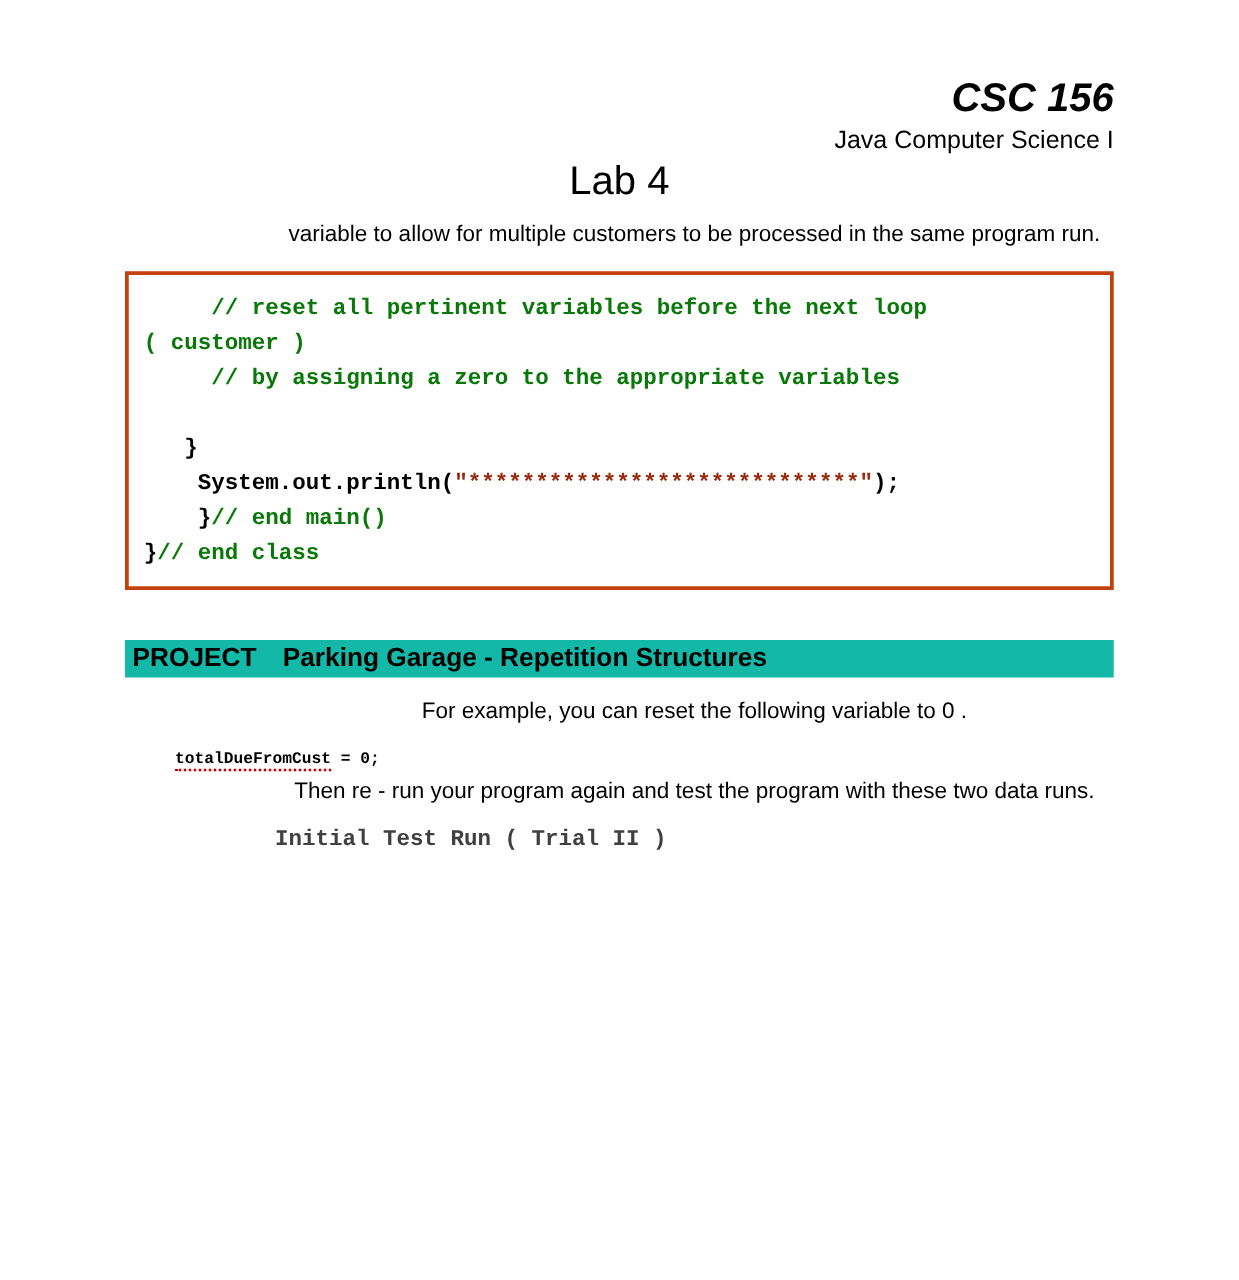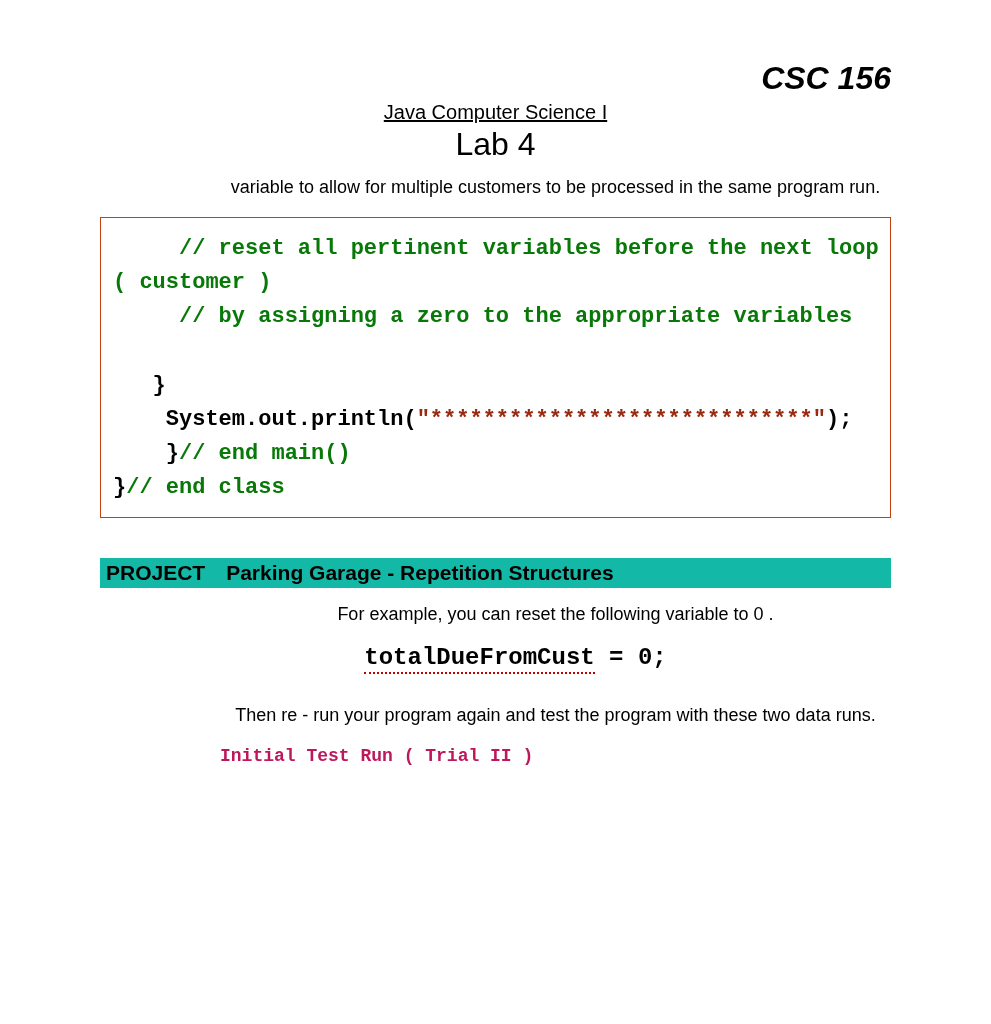--- a/index.html
+++ b/index.html
@@ -17,76 +17,75 @@
     }
     .course-title {
       font-weight: bold;
       font-style: italic;
       font-size: 32px;
       text-align: right;
       margin: 0 0 4px 0;
     }
     .course-subtitle {
       font-size: 20px;
-      text-align: center;
+      text-align: right;
       margin: 0 0 2px 0;
-      text-decoration: underline;
     }
     .lab-title {
       font-size: 32px;
       text-align: center;
       margin: 0 0 12px 0;
     }
     .para {
       margin: 0 0 18px 0;
       line-height: 1.35;
       padding-left: 64px;
       text-indent: 56px;
       text-align: center;
     }
     .para.noindent-first {
       text-indent: 56px;
     }
     .code-box {
-      border: 1px solid #c2410c;
+      border: 3px solid #c2410c;
       padding: 14px 12px 12px 12px;
       margin: 12px 0 40px 0;
       font-family: "Courier New", Courier, monospace;
-      font-size: 22px;
+      font-size: 18px;
       font-weight: bold;
       white-space: pre;
       line-height: 1.55;
       color: #087808;
     }
     .kw { color: #000; }
     .str { color: #9a2a0d; }
     .section-header {
       background: #14b8a6;
       font-weight: bold;
       font-size: 21px;
       padding: 3px 6px;
       margin: 0 0 14px 0;
     }
     .inline-code-line {
-      text-align: center;
+      text-align: left;
       font-family: "Courier New", Courier, monospace;
-      font-size: 24px;
+      font-size: 13px;
       font-weight: bold;
-      margin: 14px 0 32px 0;
+      margin: 14px 0 6px 0;
       padding-left: 40px;
     }
     .inline-code-line .underlined {
       border-bottom: 2px dotted #c00000;
       padding-bottom: 1px;
     }
     .test-run-title {
       font-family: "Courier New", Courier, monospace;
       font-weight: bold;
       font-size: 18px;
-      color: #be185d;
+      color: #404040;
       margin: 18px 0 0 0;
       padding-left: 120px;
     }
   </style>
 </head>
 <body>
 
 <div class="page">
 
   <div class="course-title">CSC 156</div>

